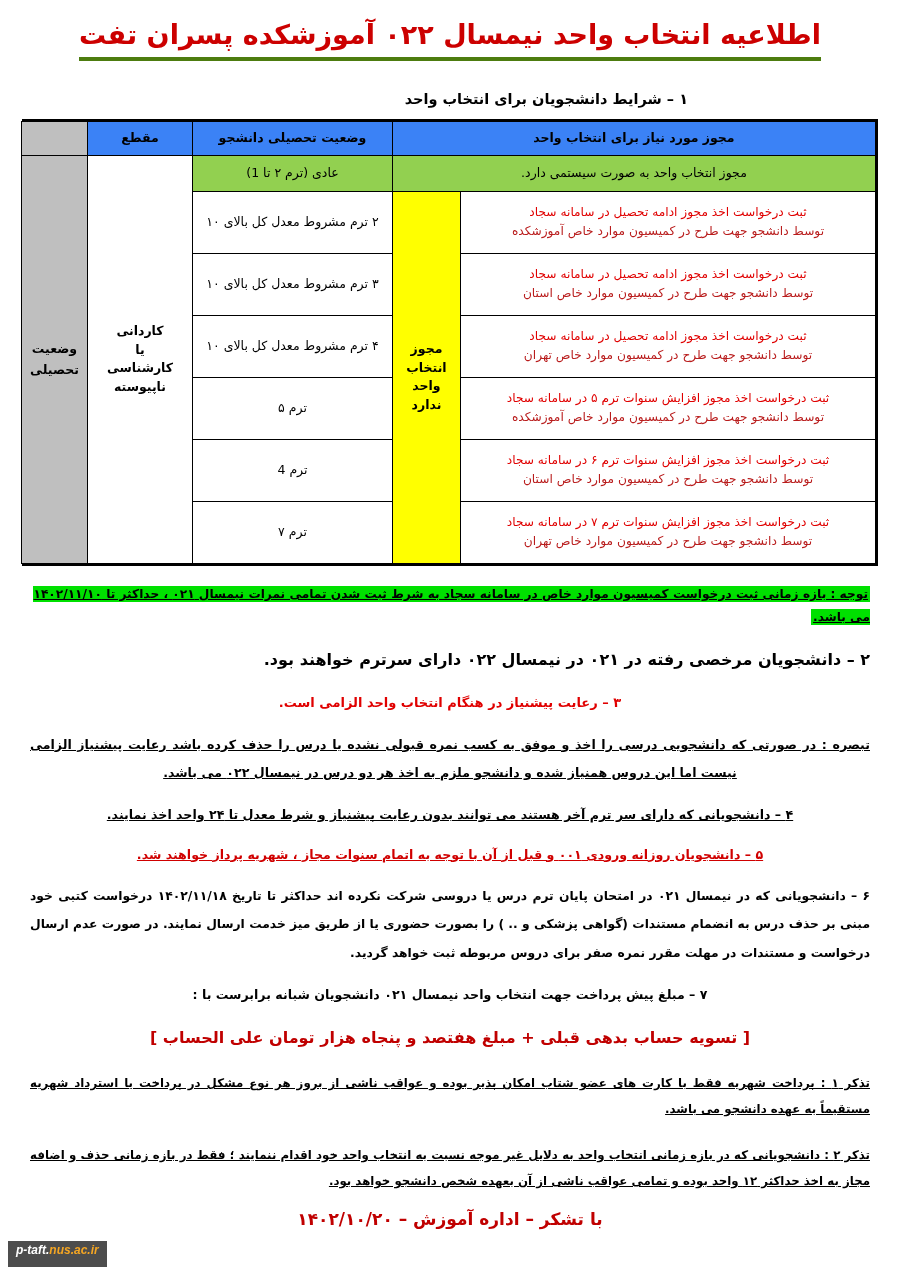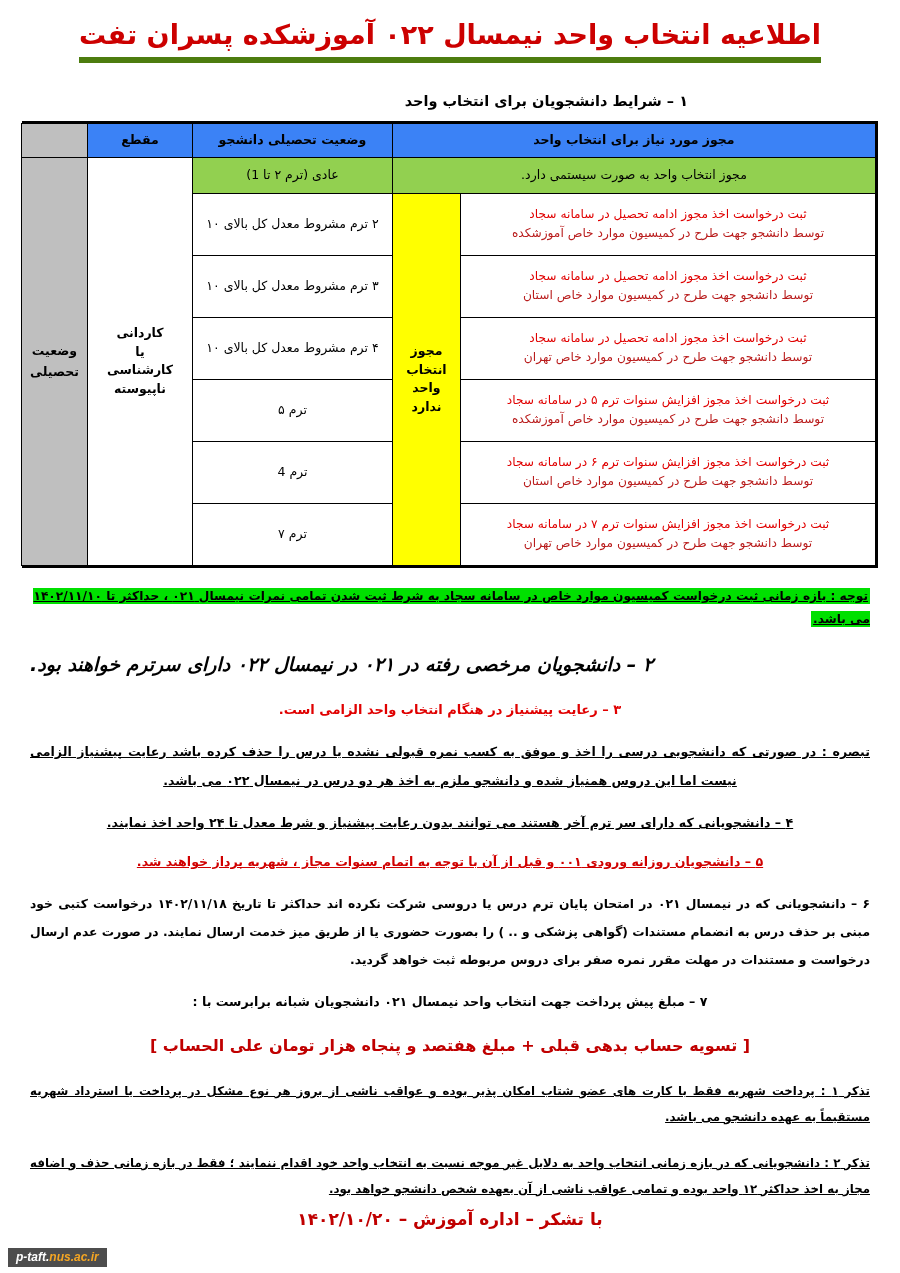--- a/index.html
+++ b/index.html
@@ -30,21 +30,21 @@
     text-align: center;
     padding-top: 18px;
   }
   .doc-title {
     display: inline-block;
     color: #cc0000;
     font-size: 27px;
     font-weight: bold;
     letter-spacing: -0.3px;
     line-height: 1.25;
-    border-bottom: 6px solid #4d7c0f;
+    border-bottom: 4px solid #4d7c0f;
     padding-bottom: 5px;
     white-space: nowrap;
   }
 
   
   .section-1 {
     margin: 30px 32px 12px 32px;
     text-align: right;
     font-size: 14.5px;
     font-weight: bold;
@@ -154,21 +154,21 @@
   .hl-green {
     background: #00e000;
     color: #000;
     display: inline;
     text-decoration: underline;
     padding: 1px 2px;
     font-size: 12.2px;
   }
   .u { text-decoration: underline; }
 
-  .note-2 { text-align: left; font-size: 19px; font-style: italic; }
+  .note-2 { text-align: right; font-size: 16px; }
   .note-3 { text-align: center; color: #e00000; font-size: 13px; }
   .note-tabsareh { text-align: justify; text-align-last: center; font-size: 12.6px; line-height: 2.25; }
   .note-4 { text-align: center; font-size: 12.6px; }
   .note-5 { text-align: center; color: #d00000; font-size: 12.6px; }
   .note-6 { text-align: justify; text-align-last: right; font-size: 12.3px; line-height: 2.3; }
   .note-7 { text-align: center; font-size: 12.6px; }
   .pay-line {
     text-align: center;
     color: #c00000;
     font-size: 16px;
@@ -197,21 +197,21 @@
     color: #c00000;
     font-weight: bold;
     font-size: 17px;
     text-align: center;
   }
   .watermark {
     position: absolute;
     left: 8px;
     bottom: 6px;
     background: #4d4d4d;
-    padding: 2px 8px 3px 8px;
+    padding: 2px 8px 10px 8px;
     font-size: 12px;
     font-weight: bold;
     font-style: italic;
     direction: ltr;
     font-family: "Liberation Sans", sans-serif;
   }
   .wm-a { color: #ffffff; }
   .wm-b { color: #f5a623; }
 </style>
 </head>

